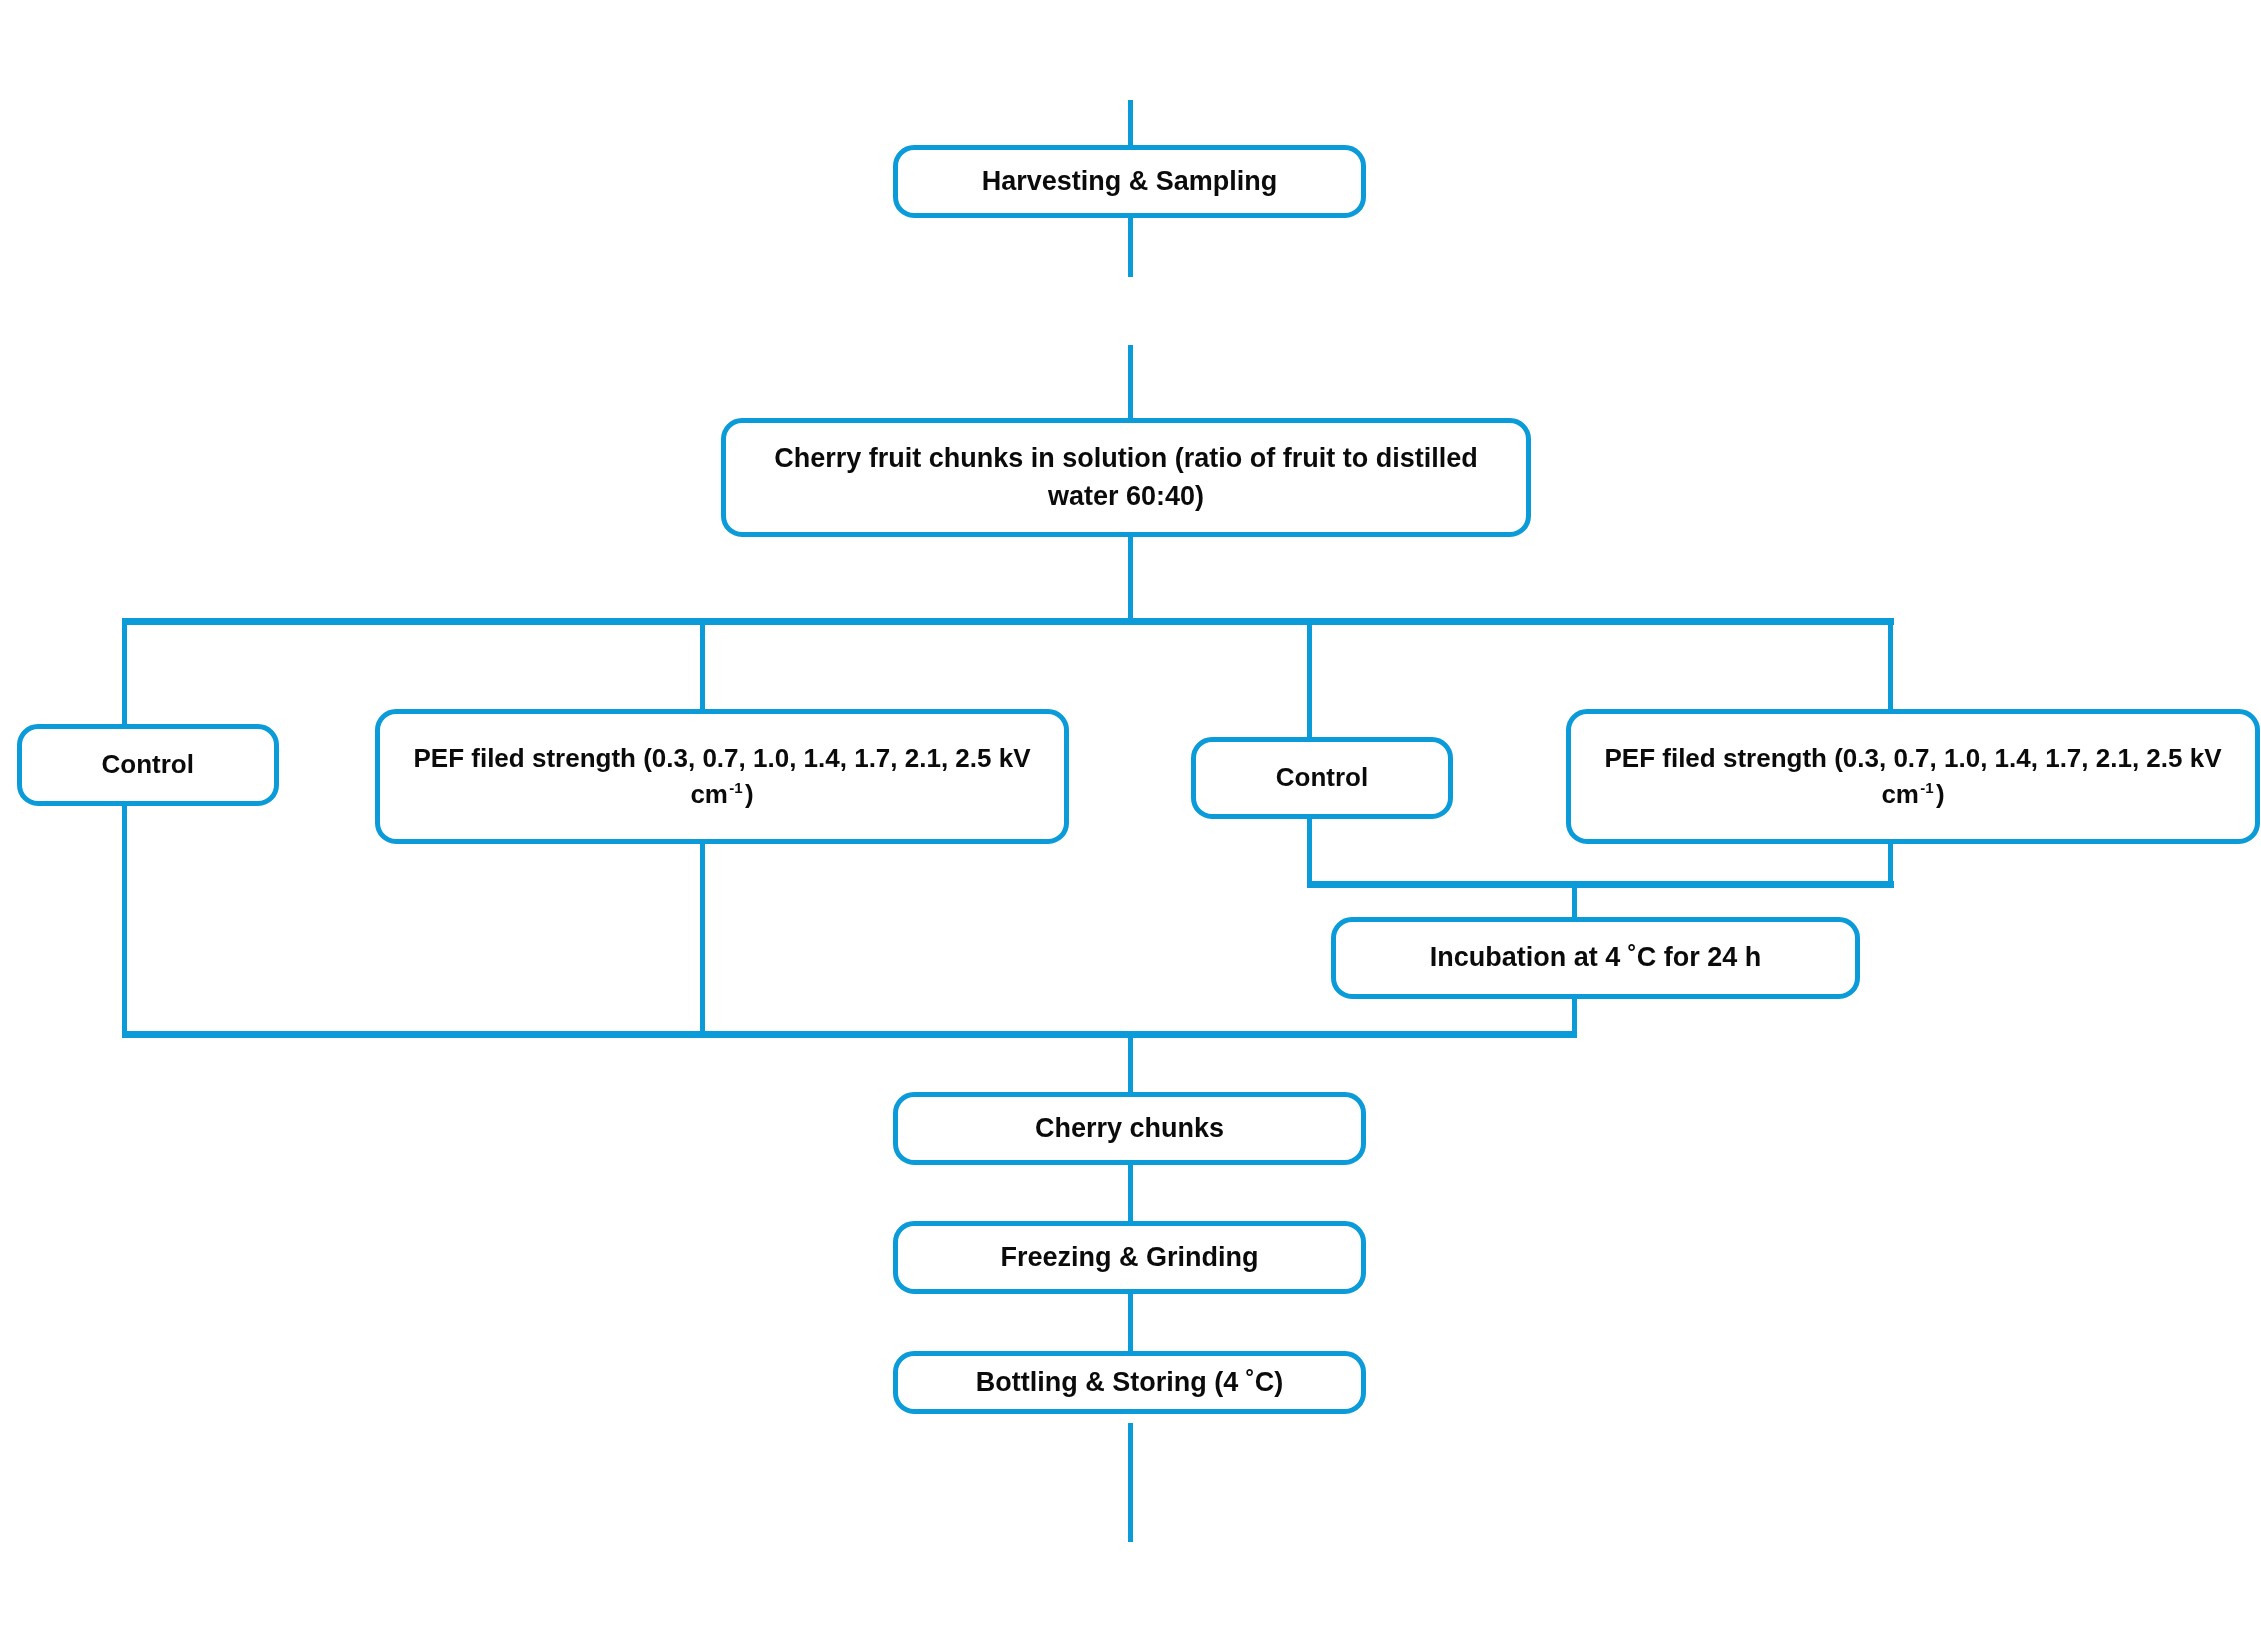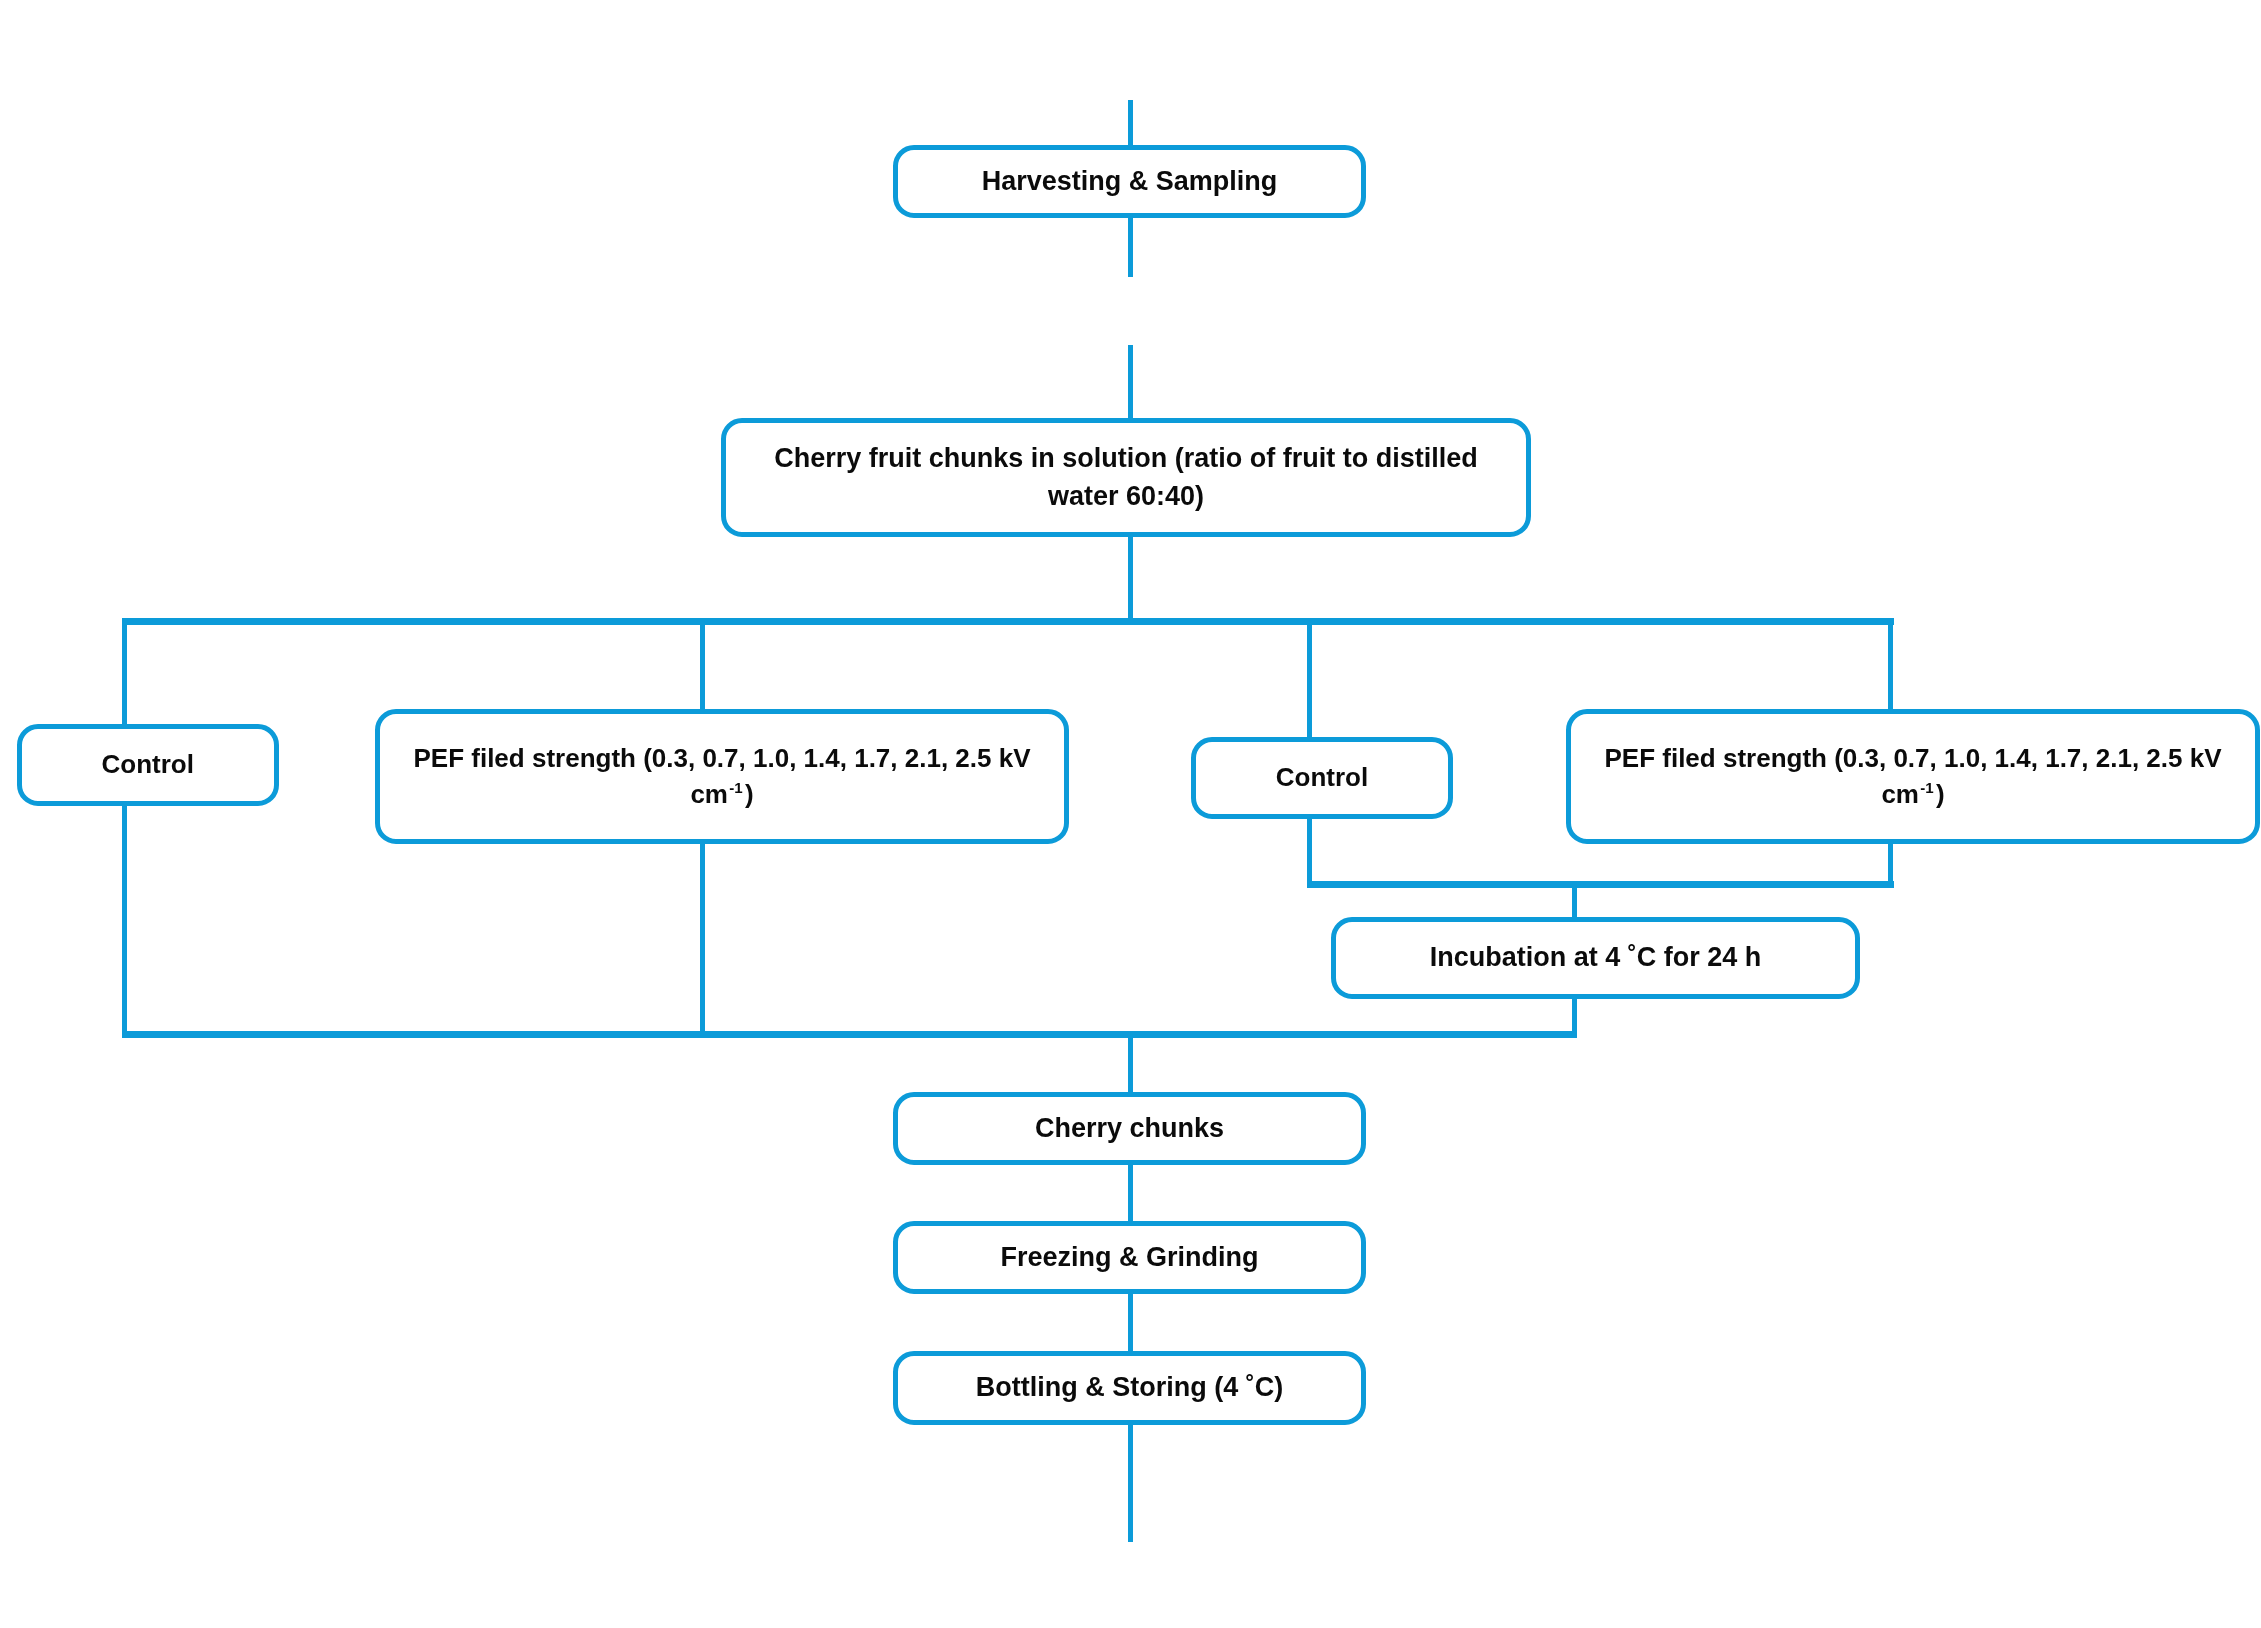--- a/index.html
+++ b/index.html
@@ -137,19 +137,19 @@
   </div>
 
   <div class="node" style="left:893px; top:1221px; width:473px; height:73px; font-size:27px;">
     <span class="label">Freezing &amp; Grinding</span>
   </div>
 
   <div class="node" style="left:893px; top:1092px; width:473px; height:73px; font-size:27px;">
     <span class="label">Cherry chunks</span>
   </div>
 
-  <div class="node" style="left:893px; top:1351px; width:473px; height:74px; font-size:27px;">
+  <div class="node" style="left:893px; top:1351px; width:473px; height:63px; font-size:27px;">
     <span class="label">Bottling &amp; Storing (4 ˚C)</span>
   </div>
 
 
 </div>
 
 
 </body></html>

